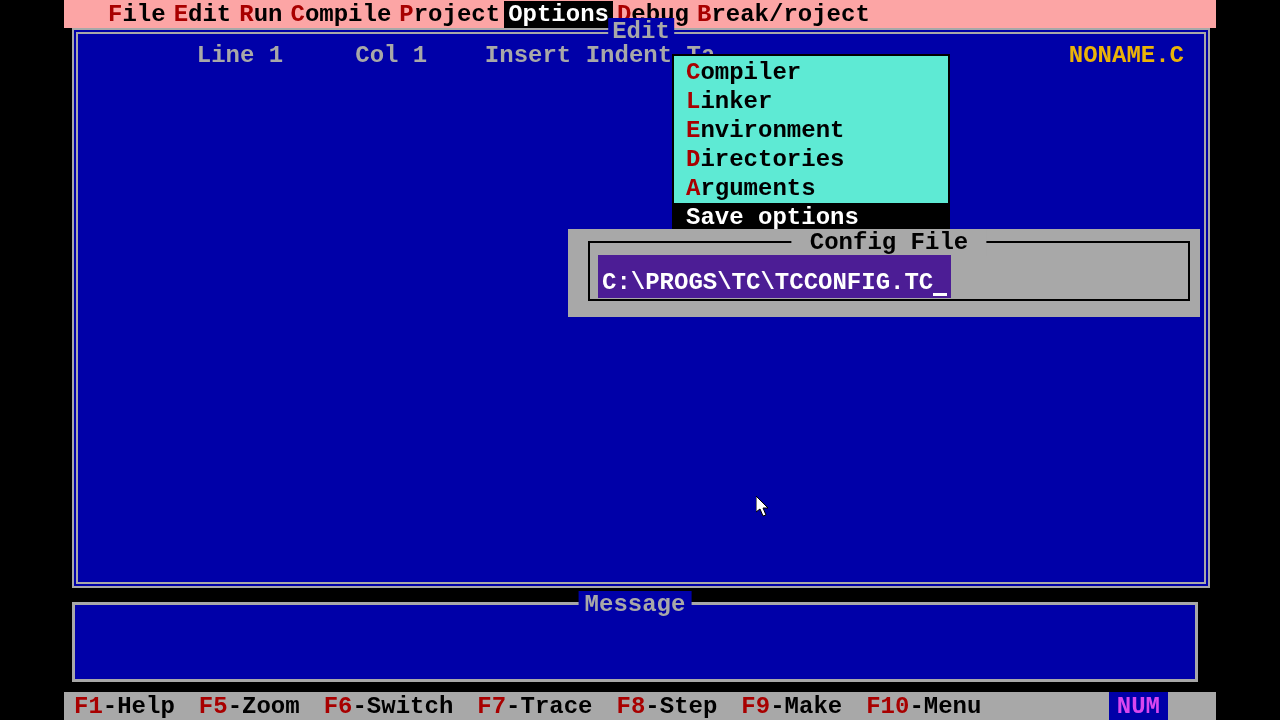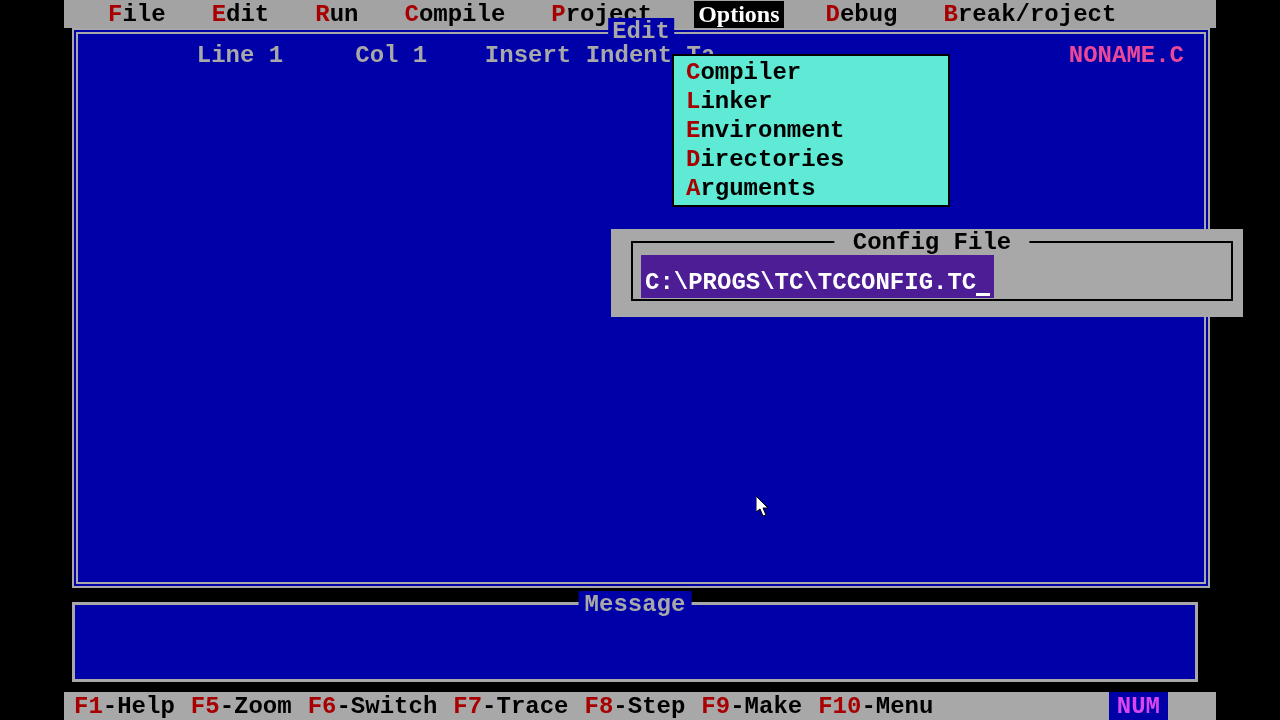--- a/index.html
+++ b/index.html
@@ -19,31 +19,30 @@
     top: 0;
     width: 1152px;
     height: 720px;
     background: #000;
   }
   
   .menubar {
     position: absolute;
     left: 0; top: 0;
     width: 100%; height: 28px;
-    background: #a3a3a3;
+    background: #fca5a5;
     display: flex;
     align-items: center;
     padding-left: 40px;
-    gap: 38px;
     white-space: nowrap;
   }
   .menubar .item { color: #000; padding: 0 4px; }
   .menubar .item .hot { color: #a80000; }
   .menubar .item.selected { background: #000; }
-  .menubar .item.selected, .menubar .item.selected .hot { color: #fff; font-family: Liberation Serif, serif; }
+  .menubar .item.selected, .menubar .item.selected .hot { color: #fff; }
 
   
   .editframe {
     position: absolute;
     left: 8px; top: 28px;
     right: 6px;
     height: 560px;
     border: 6px double #a8a8a8;
     background: #0000a8;
   }
@@ -59,21 +58,21 @@
   .statusline {
     position: absolute;
     top: 8px; left: 0; right: 0;
     color: #a8a8a8;
     white-space: pre;
     padding-left: 90px;
   }
   .filename {
     position: absolute;
     top: 8px; right: 20px;
-    color: #ec4899;
+    color: #eab308;
   }
 
   
   .msgframe {
     position: absolute;
     left: 8px; top: 602px;
     right: 18px; height: 80px;
     border: 3px solid #a8a8a8;
     background: #0000a8;
   }
@@ -88,21 +87,21 @@
 
   
   .bottombar {
     position: absolute;
     left: 0; bottom: 0;
     width: 100%; height: 28px;
     background: #a8a8a8;
     display: flex;
     align-items: center;
     padding-left: 10px;
-    gap: 16px;
+    gap: 24px;
     white-space: nowrap;
   }
   .bottombar .fk { color: #000; }
   .bottombar .fk .hot { color: #a80000; }
   .numind {
     position: absolute;
     right: 48px;
     bottom: 0;
     height: 28px;
     background: #0000a8;
@@ -125,21 +124,21 @@
     padding: 0 12px;
     line-height: 29px;
   }
   .dropdown .ditem .hot { color: #a80000; }
   .dropdown .ditem.selected { background: #000; color: #fff; }
   .dropdown .ditem.selected .hot { color: #fff; }
 
   
   .dialog {
     position: absolute;
-    left: 547px; top: 229px;
+    left: 504px; top: 229px;
     width: 632px; height: 88px;
     background: #a8a8a8;
   }
   .dialog-inner {
     position: absolute;
     left: 20px; top: 12px; right: 10px; bottom: 16px;
     border: 2px solid #000;
   }
   .dialog-title {
     position: absolute;
@@ -194,20 +193,21 @@
   <div class="msgframe">
     <div class="msg-title">Message</div>
   </div>
 
   <div class="dropdown" id="dropdown">
       <div class="ditem"><span class="hot">C</span><span>ompiler</span></div>
       <div class="ditem"><span class="hot">L</span><span>inker</span></div>
       <div class="ditem"><span class="hot">E</span><span>nvironment</span></div>
       <div class="ditem"><span class="hot">D</span><span>irectories</span></div>
       <div class="ditem"><span class="hot">A</span><span>rguments</span></div>
+      <div class="ditem selected"><span class="hot">S</span><span>ave options</span></div>
     </div>
 
   <div class="dialog">
     <div class="dialog-inner">
       <div class="dialog-title"> Config File </div>
       <div class="dialog-input"><span>C:\PROGS\TC\TCCONFIG.TC</span><span class="cursor"></span></div>
     </div>
   </div>
 
   <div class="bottombar" id="bottombar">

